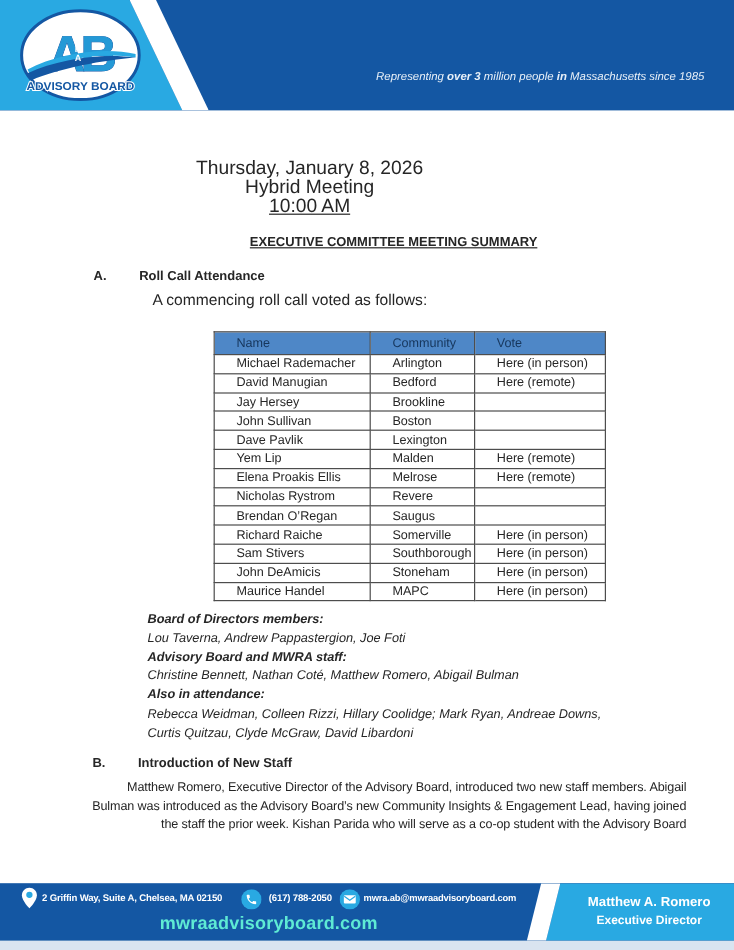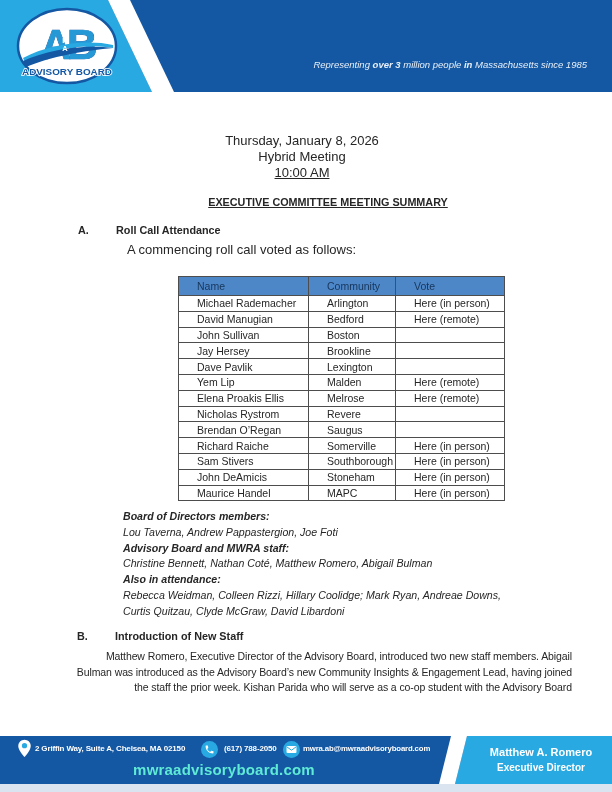--- a/index.html
+++ b/index.html
@@ -20,21 +20,21 @@
   .band-light{position:absolute;top:0;left:0;width:612px;height:92px;background:var(--light-blue);
     clip-path:polygon(0 0,108px 0,152px 92px,0 92px);}
   .band-stripe{position:absolute;top:0;left:0;width:612px;height:92px;background:#fff;
     clip-path:polygon(108px 0,130px 0,174px 92px,152px 92px);}
   .logo{position:absolute;top:6px;left:15px;}
   .masthead-title{position:absolute;top:27px;left:162px;color:#fff;font-size:24px;font-weight:bold;letter-spacing:-0.5px;}
   .tagline{position:absolute;top:59px;right:25px;color:#E8F0F8;font-size:9.5px;font-style:italic;white-space:pre-wrap;}
   .tagline b{font-weight:bold;text-align:right;}
 
   
-  .date-block{position:absolute;top:133px;left:0;width:516px;text-align:center;font-size:13px;line-height:15.8px;margin-left:44px;}
+  .date-block{position:absolute;top:133px;left:0;width:516px;text-align:center;font-size:16px;line-height:15.8px;}
   .u{text-decoration:underline;}
   .doc-title{position:absolute;top:196px;left:0;width:612px;text-align:center;font-size:10.8px;font-weight:bold;text-decoration:underline;margin-left:22px;}
 
   .sec-head{position:absolute;font-size:10.8px;font-weight:bold;}
   .sec-a{top:224px;left:78px;}
   .sec-b{top:630px;left:77px;}
   .sec-letter{display:inline-block;width:38px;}
   .sec-intro{position:absolute;top:242px;left:127px;font-size:13px;}
 
   
@@ -130,27 +130,27 @@
           <td>Michael Rademacher</td>
           <td>Arlington</td>
           <td>Here (in person)</td>
         </tr>
       <tr>
           <td>David Manugian</td>
           <td>Bedford</td>
           <td>Here (remote)</td>
         </tr>
       <tr>
+          <td>Jay Hersey</td>
+          <td>Brookline</td>
+          <td></td>
+        </tr>
+      <tr>
           <td>John Sullivan</td>
           <td>Boston</td>
-          <td></td>
-        </tr>
-      <tr>
-          <td>Jay Hersey</td>
-          <td>Brookline</td>
           <td></td>
         </tr>
       <tr>
           <td>Dave Pavlik</td>
           <td>Lexington</td>
           <td></td>
         </tr>
       <tr>
           <td>Yem Lip</td>
           <td>Malden</td>

